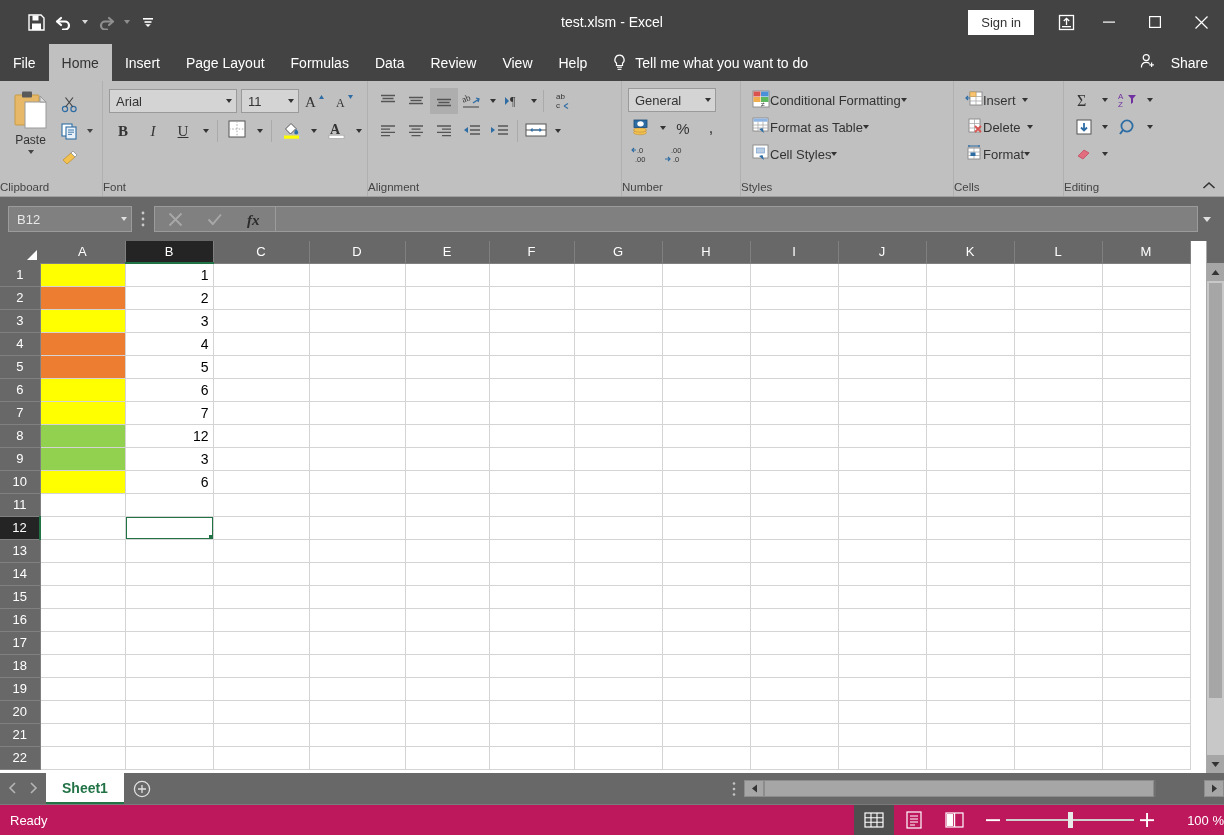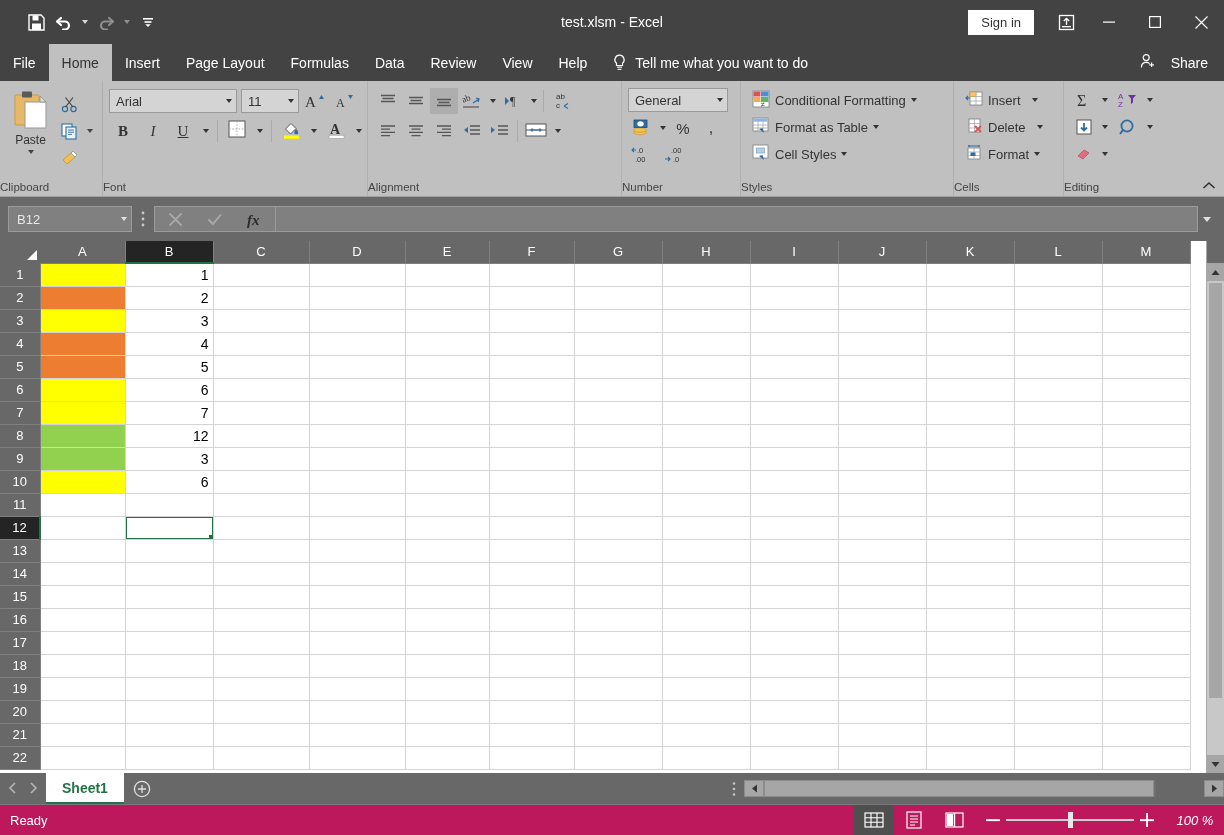--- a/index.html
+++ b/index.html
@@ -80,21 +80,21 @@
   .vsep { width:1px; height:22px; background:#aaa; margin:0 3px; }
 
   
   .al-grid { display:flex; flex-direction:column; gap:4px; }
   .al-row { display:flex; align-items:center; height:26px; }
 
   
   .num-col { display:flex; flex-direction:column; gap:3px; }
 
   
-  .listbtn { display:flex; align-items:center; gap:5px; height:26px; padding:0 5px; font-size:13px; color:#333; cursor:pointer; white-space:nowrap; }
+  .listbtn { display:flex; align-items:center; height:26px; padding:0 5px; font-size:13px; color:#333; cursor:pointer; white-space:nowrap; }
   .collapse-rib { position:absolute; right:6px; bottom:2px; width:18px; height:16px; display:flex;align-items:center;justify-content:center; cursor:pointer;}
 
   
   .fbar { height: 44px; background:#686868; display:flex; align-items:center; flex:0 0 44px; padding: 0 8px; gap:0; }
   .namebox {
     width: 124px; height: 26px; background:#808080; border:1px solid #9b9b9b;
     display:flex; align-items:center; padding:0 4px 0 8px; color:#e8e8e8; font-size:13px;
   }
   .namebox .nval { flex:1; }
   .fdots { width: 22px; display:flex; align-items:center; justify-content:center; }
@@ -160,21 +160,21 @@
   
   .statusbar { height:31px; background:#be185d; display:flex; align-items:center; flex:0 0 31px; color:#fff; font-size:13px; padding-left:10px; border-top:1px solid #7a7a7a;}
   .st-right { margin-left:auto; display:flex; align-items:center; height:31px; }
   .viewbtn { width:40px; height:31px; display:flex; align-items:center; justify-content:center; cursor:pointer; }
   .viewbtn.active { background:#4f4f4f; }
   .zoomctl { display:flex; align-items:center; gap:0; padding:0 6px; }
   .zminus, .zplus { width:26px; height:31px; display:flex; align-items:center; justify-content:center; }
   .ztrack { width:128px; height:31px; display:flex; align-items:center; position:relative; }
   .zline { width:100%; height:2px; background:#d0d0d0; }
   .zthumb { position:absolute; left:62px; width:5px; height:16px; background:#e8e8e8; }
-  .zlabel { width:58px; text-align:center; padding-right:0; font-size:13px;font-style:italic; }
+  .zlabel { width:58px; text-align:right; padding-right:0; font-size:13px; }
 </style>
 </head>
 <body>
 
 <div class="app">
 
   <div class="titlebar">
     <div class="qat">
       <div class="qat-btn" title="Save">
         <svg width="17" height="17" viewBox="0 0 17 17">
@@ -490,21 +490,21 @@
               </div>
           </div>
         </div>
       </div>
       <div class="rg-label">Alignment</div>
     </div>
 
     <div class="rgroup" style="width:119px">
       <div class="rg-body">
         <div class="num-col">
-          <div class="combo" style="width:100px">
+          <div class="combo" style="width:88px">
             <span class="cval">General</span>
             <span class="carr caret-dn" style="border-top-color:#333"></span>
           </div>
           <div class="al-row">
             <div class="ribbtn">
               <svg width="21" height="18" viewBox="0 0 21 18">
                   <ellipse cx="8" cy="13.5" rx="6.5" ry="2.2" fill="#F2C14E" stroke="#C89B45" stroke-width="0.8"></ellipse>
                   <ellipse cx="8" cy="11" rx="6.5" ry="2.2" fill="#F2C14E" stroke="#C89B45" stroke-width="0.8"></ellipse>
                   <rect x="2" y="1" width="13" height="7.5" fill="#2E6DA4" stroke="#1d4e77" stroke-width="0.8"></rect>
                   <ellipse cx="8.5" cy="4.8" rx="3.2" ry="2.6" fill="#fff"></ellipse>

